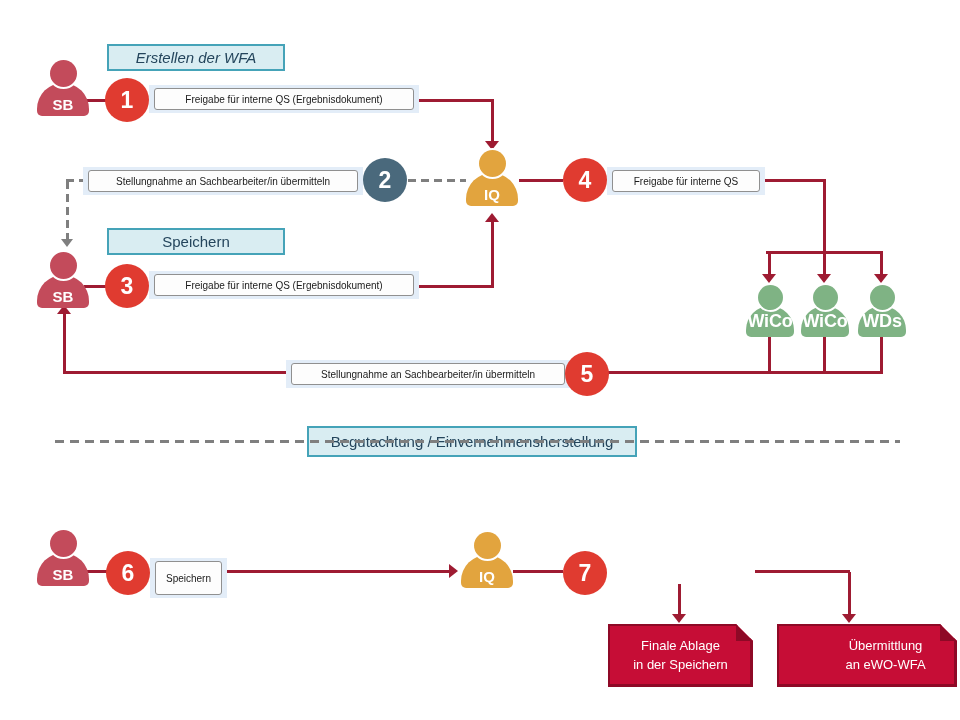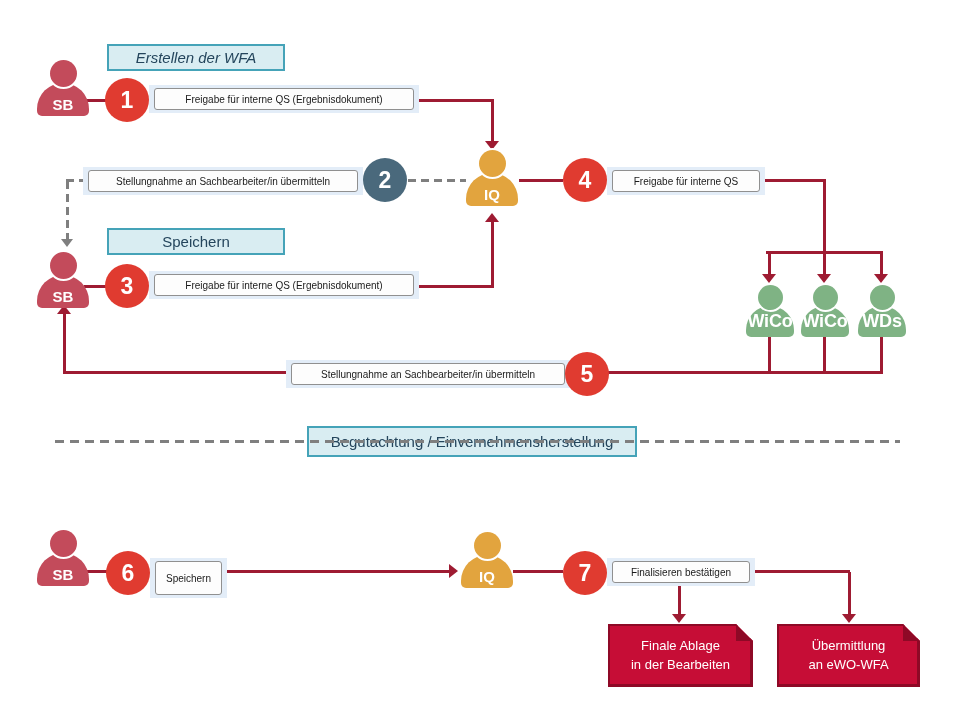--- a/index.html
+++ b/index.html
@@ -215,34 +215,29 @@
   <div class="person big iq" style="left:461px;top:532px;">
     <div class="p-head"></div>
     <div class="p-torso"></div>
     <div class="p-tag">IQ</div>
   </div>
 
   <div class="ln" style="left:513px;top:570px;width:50px;height:3px;"></div>
   <div class="num" style="left:563px;top:551px;">
     <span>7</span>
   </div>
-  <div class="halo" style="left:607px;top:558px;width:148px;height:28px;">
-    <div class="btn">
-      <span>Finalisieren bestätigen</span>
-    </div>
-  </div>
 
   <div class="ln" style="left:678px;top:584px;width:3px;height:31px;"></div>
   <div class="tri down" style="left:672px;top:614px;"></div>
   <div class="ln" style="left:755px;top:570px;width:95px;height:3px;"></div>
   <div class="ln" style="left:848px;top:572px;width:3px;height:43px;"></div>
   <div class="tri down" style="left:842px;top:614px;"></div>
 
   <div class="obox" style="left:608px;top:624px;width:145px;height:63px;">
     <span>Finale Ablage</span>
-    <span>in der Bearbeiten</span>
-  </div>
-  <div class="obox" style="left:777px;top:624px;width:143px;height:63px;">
+    <span>in der Speichern</span>
+  </div>
+  <div class="obox" style="left:777px;top:624px;width:143px;height:63px;padding-left:37px;">
     <span>Übermittlung</span>
     <span>an eWO-WFA</span>
   </div>
 
 </div>
 
 </body></html>

